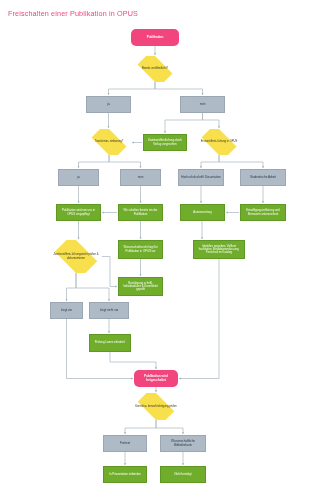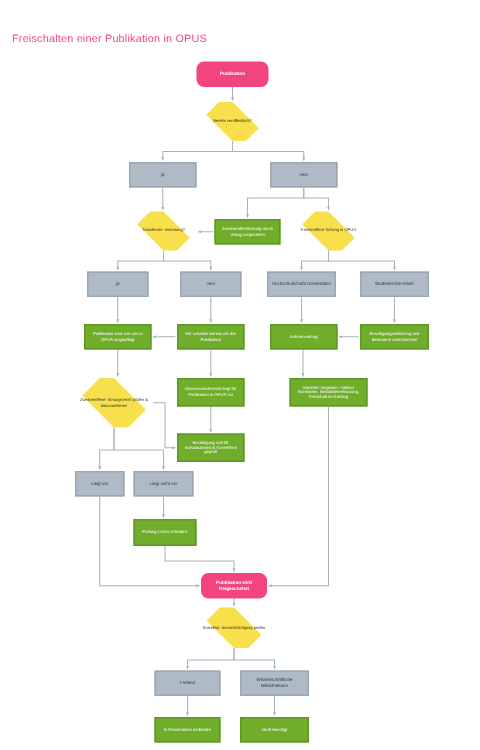--- a/index.html
+++ b/index.html
@@ -19,21 +19,21 @@
     left: 8px;
     top: 9px;
     font-size: 7.2px;
     letter-spacing: 0.15px;
     color: #F2457E;
     white-space: nowrap;
   }
   #canvas {
     position: absolute;
     left: 0;
-    top: 12px;
+    top: 0;
     width: 309px;
     height: 444px;
   }
   #edges {
     position: absolute;
     left: 0;
     top: 0;
     width: 309px;
     height: 500px;
     pointer-events: none;

